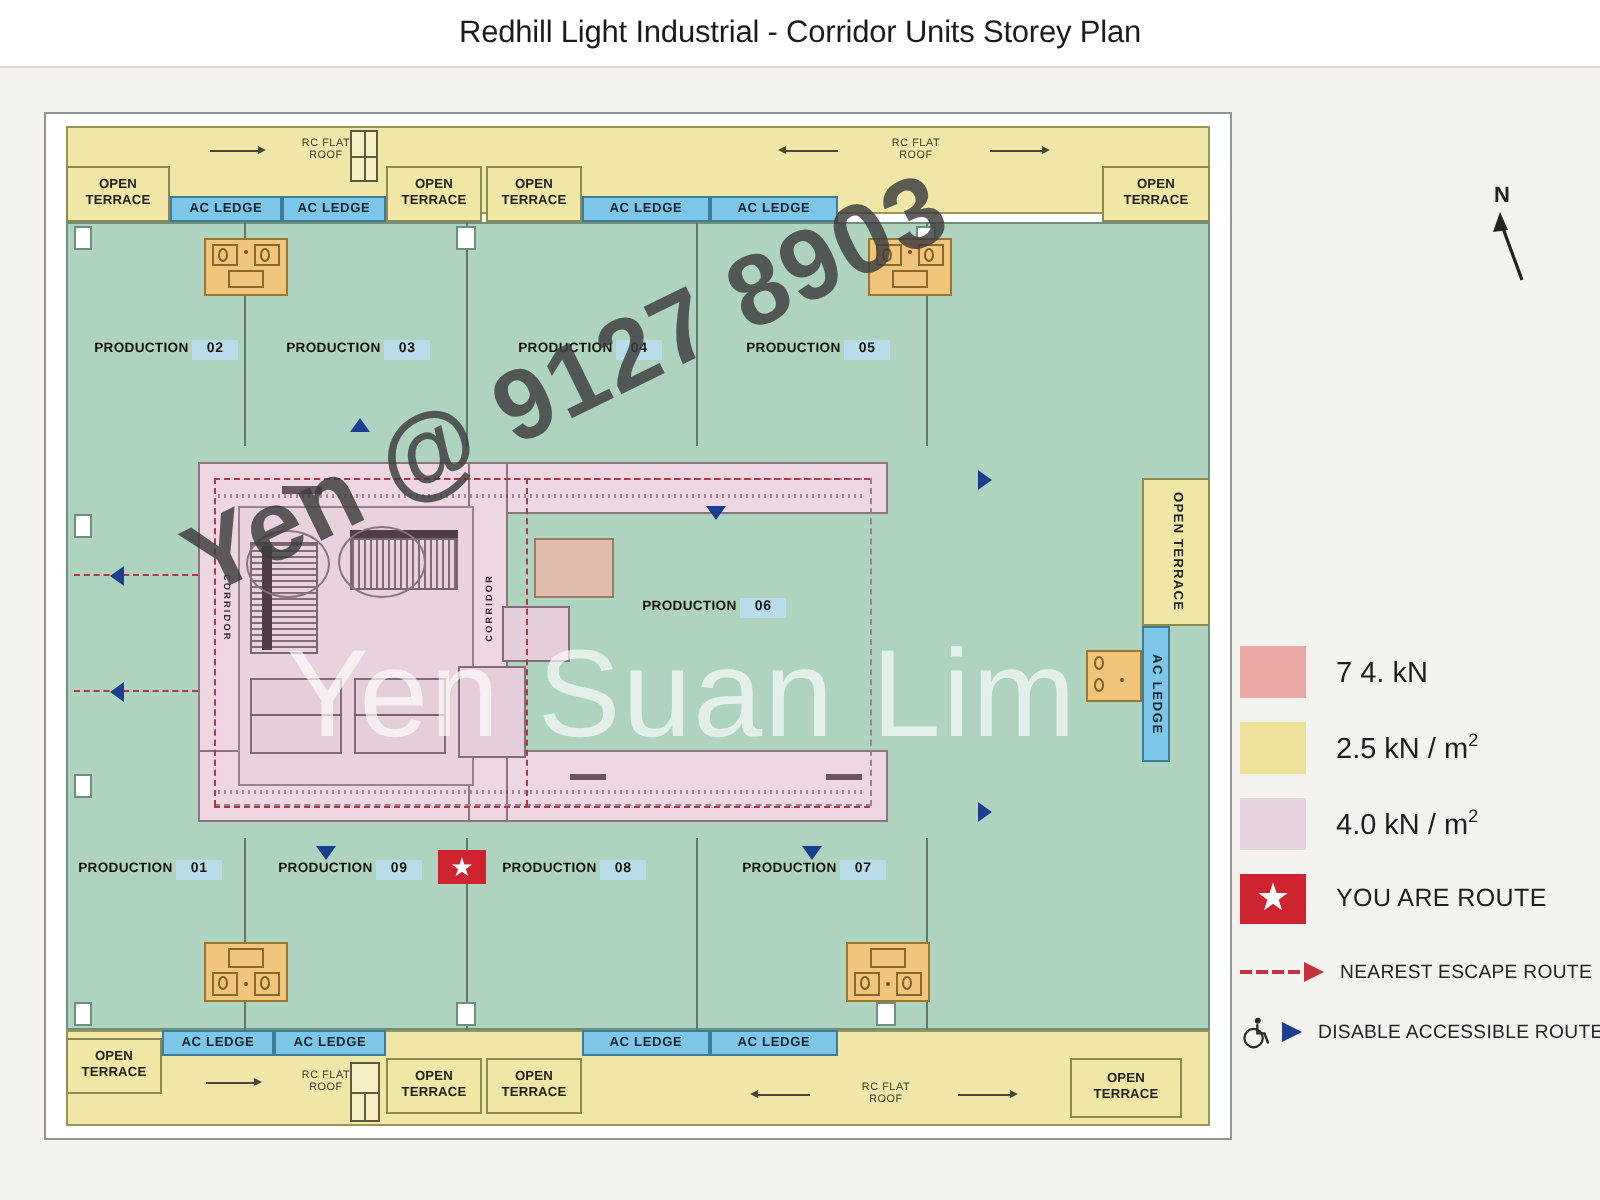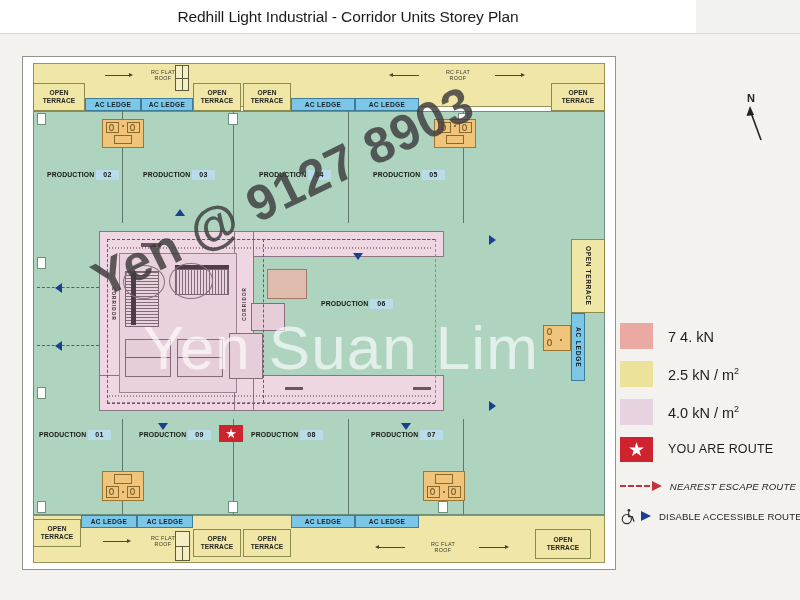--- a/index.html
+++ b/index.html
@@ -13,21 +13,21 @@
   #page {
     position: relative;
     width: 800px; height: 600px;
     background: #f2f2f0;
     overflow: hidden;
   }
 
   
   #title-bar {
     position: absolute; left: 0; top: 0;
-    width: 696px; height: 34px;
+    width: 800px; height: 34px;
     background: #ffffff;
     display: flex; align-items: center; justify-content: center;
   }
   #title-text {
     font-size: 15.5px;
     color: #1b1b1b;
     letter-spacing: -0.1px;
     white-space: nowrap;
   }
   #title-rule {
@@ -583,21 +583,21 @@
       </div>
 
 
       <div class="leg-row star">
         <div class="leg-star">
           <span class="glyph">★</span>
         </div>
         <div class="leg-here">YOU ARE ROUTE</div>
       </div>
 
-      <div class="leg-route" style="margin-top:6px;font-style:italic;">
+      <div class="leg-route" style="margin-top:6px;">
         <div class="route-line"></div>
         <div class="route-head"></div>
         <div class="route-txt">NEAREST ESCAPE ROUTE</div>
       </div>
 
       <div class="leg-route" style="margin-top:4px;">
         <svg class="wheel" viewBox="0 0 20 20">
           <circle cx="8" cy="13" r="5.4" fill="none" stroke="#2a2a2a" stroke-width="1.3"></circle>
           <circle cx="10.5" cy="2.8" r="1.7" fill="#2a2a2a"></circle>
           <path d="M10.2 5.4 L10.2 10.2 L14.4 10.2 L16.4 15.6" fill="none" stroke="#2a2a2a" stroke-width="1.4" stroke-linecap="round"></path>

